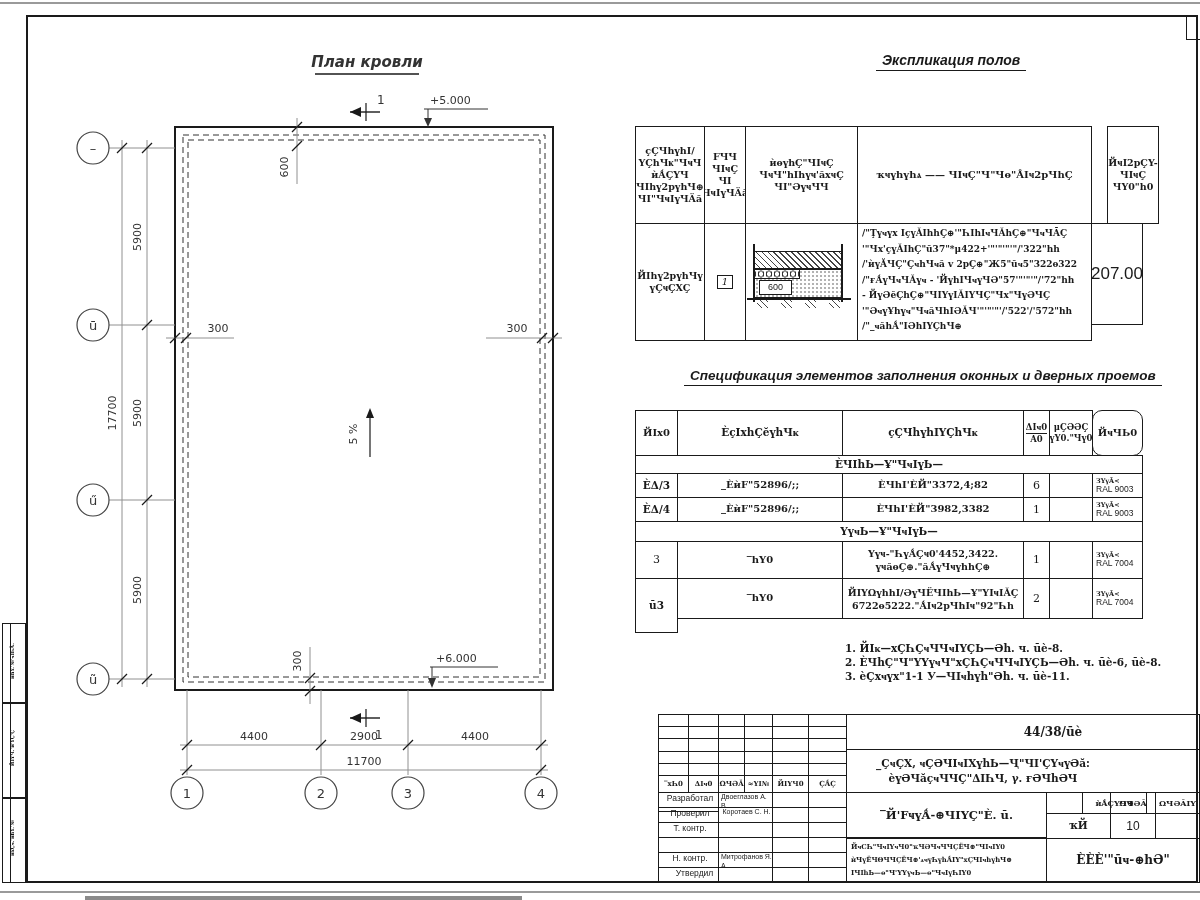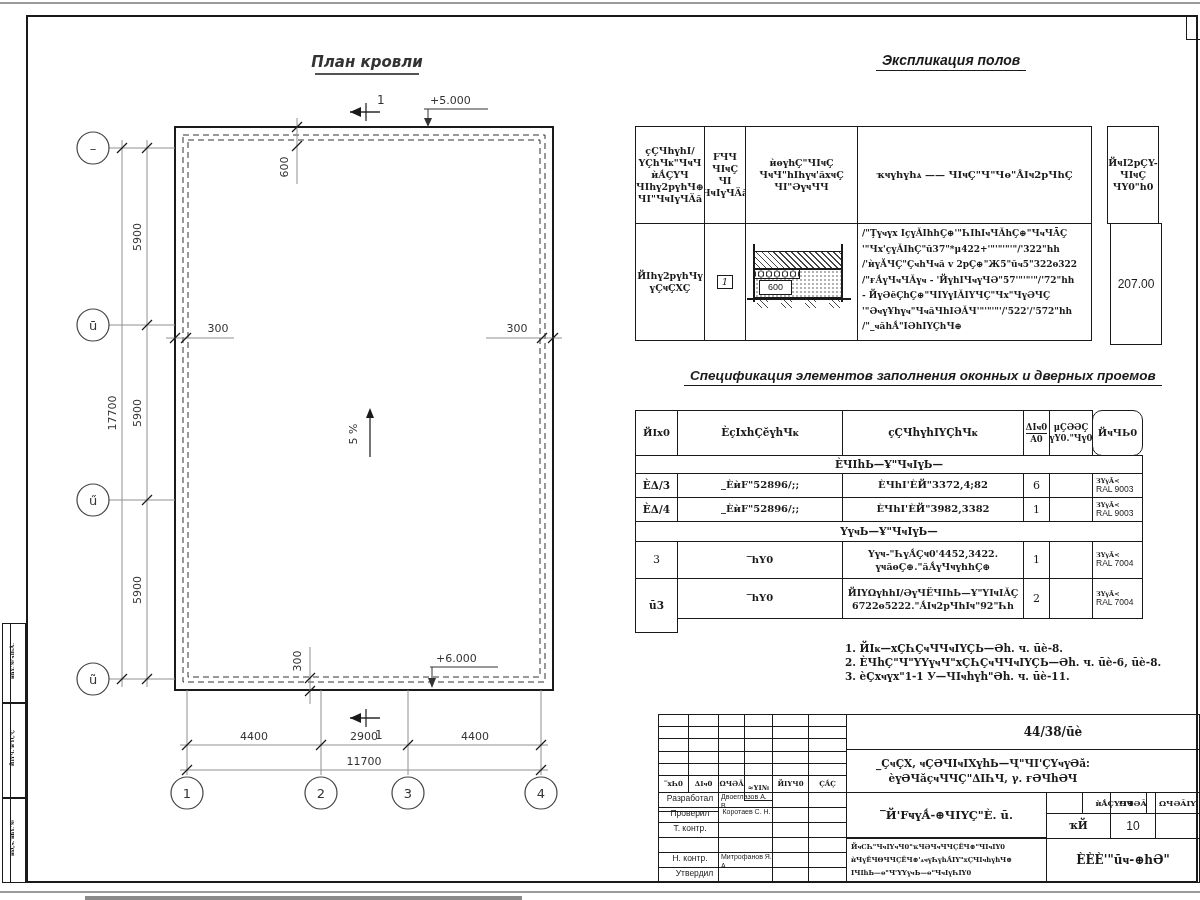--- a/index.html
+++ b/index.html
@@ -246,21 +246,21 @@
     </div>
     <div class="cell garb left" style="left:857px;top:223px;width:235px;height:118px;font-size:9px;line-height:15.5px;padding:2px 4px;justify-content:flex-start;">
       <div>/"Ţүҹүх IçүǍIhhÇ⊕'"ҺIhIҹЧǍhÇ⊕"ЧҹЧĀÇ</div>
         <div>'"Чх'çүǍIhÇ"ū37"*μ422+'"'"'"'"/'322"hh</div>
       <div>/'ѝүĂЧÇ"ÇҹhЧҹă v 2рÇ⊕"Ж5"ūҹ5"322ѳ322</div>
         <div>/"ғǺүЧҹЧǍүҹ - 'ЙүhIЧҹүЧӘ"57'"'"'"/'72"hh</div>
       <div>- ЙүӘĕÇhÇ⊕"ЧIYүIǍIYЧÇ"Чх"ЧүӘЧÇ</div>
         <div>'"ӘҹүҰhүҹ"ЧҹăЧhIӘǍЧ'"'"'"'/'522'/'572"hh</div>
       <div>/"_ҹăhǺ"IӘhIYÇhЧ⊕</div>
     </div>
-    <div class="cell" style="left:1091px;top:223px;width:52px;height:122px;font-size:12px;margin-left:19px;">
+    <div class="cell" style="left:1091px;top:223px;width:52px;height:102px;font-size:17px;">
       <span>207.00</span>
     </div>
   </div>
 
   <div class="abs title-it" style="left:684px;top:368px;font-size:13.5px;">Спецификация элементов заполнения оконных и дверных проемов</div>
 
   <div>
 
     <div class="cell garb" style="left:635px;top:410px;width:43px;height:46px;font-size:10px;">
         <span>ЙIх0</span>
@@ -385,21 +385,21 @@
 
     <div class="cell garb" style="left:658px;top:775px;width:31px;height:18px;font-size:7px;">
         <span>‾хҺ0</span>
       </div>
     <div class="cell garb" style="left:688px;top:775px;width:31px;height:18px;font-size:7px;">
         <span>ΔIҹ0</span>
       </div>
     <div class="cell garb" style="left:718px;top:775px;width:27px;height:18px;font-size:7px;">
         <span>ΩЧӘĂ</span>
       </div>
-    <div class="cell garb" style="left:744px;top:775px;width:29px;height:26px;font-size:7px;">
+    <div class="cell garb" style="left:744px;top:775px;width:29px;height:18px;font-size:7px;">
         <span>≈YI№</span>
       </div>
     <div class="cell garb" style="left:772px;top:775px;width:37px;height:18px;font-size:7px;">
         <span>ЙIYЧ0</span>
       </div>
     <div class="cell garb" style="left:808px;top:775px;width:39px;height:18px;font-size:7px;">
         <span>ÇǺÇ</span>
       </div>
 
     <div class="cell cellrow left" style="left:658px;top:792px;width:61px;height:20px;font-size:8.5px;padding-left:3px;justify-content:center;">

